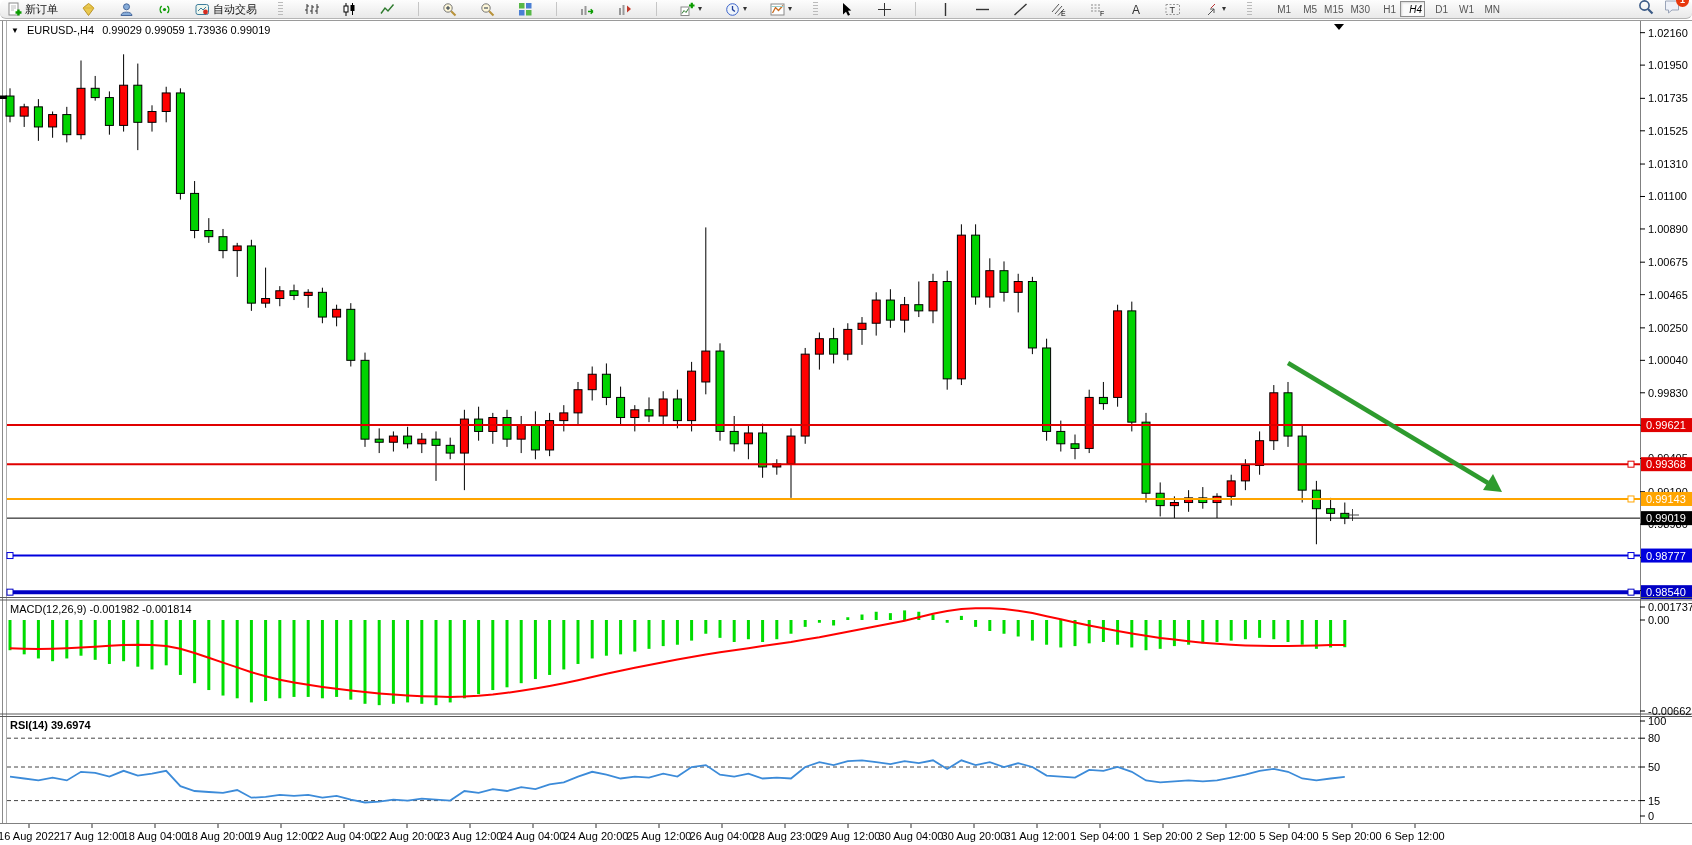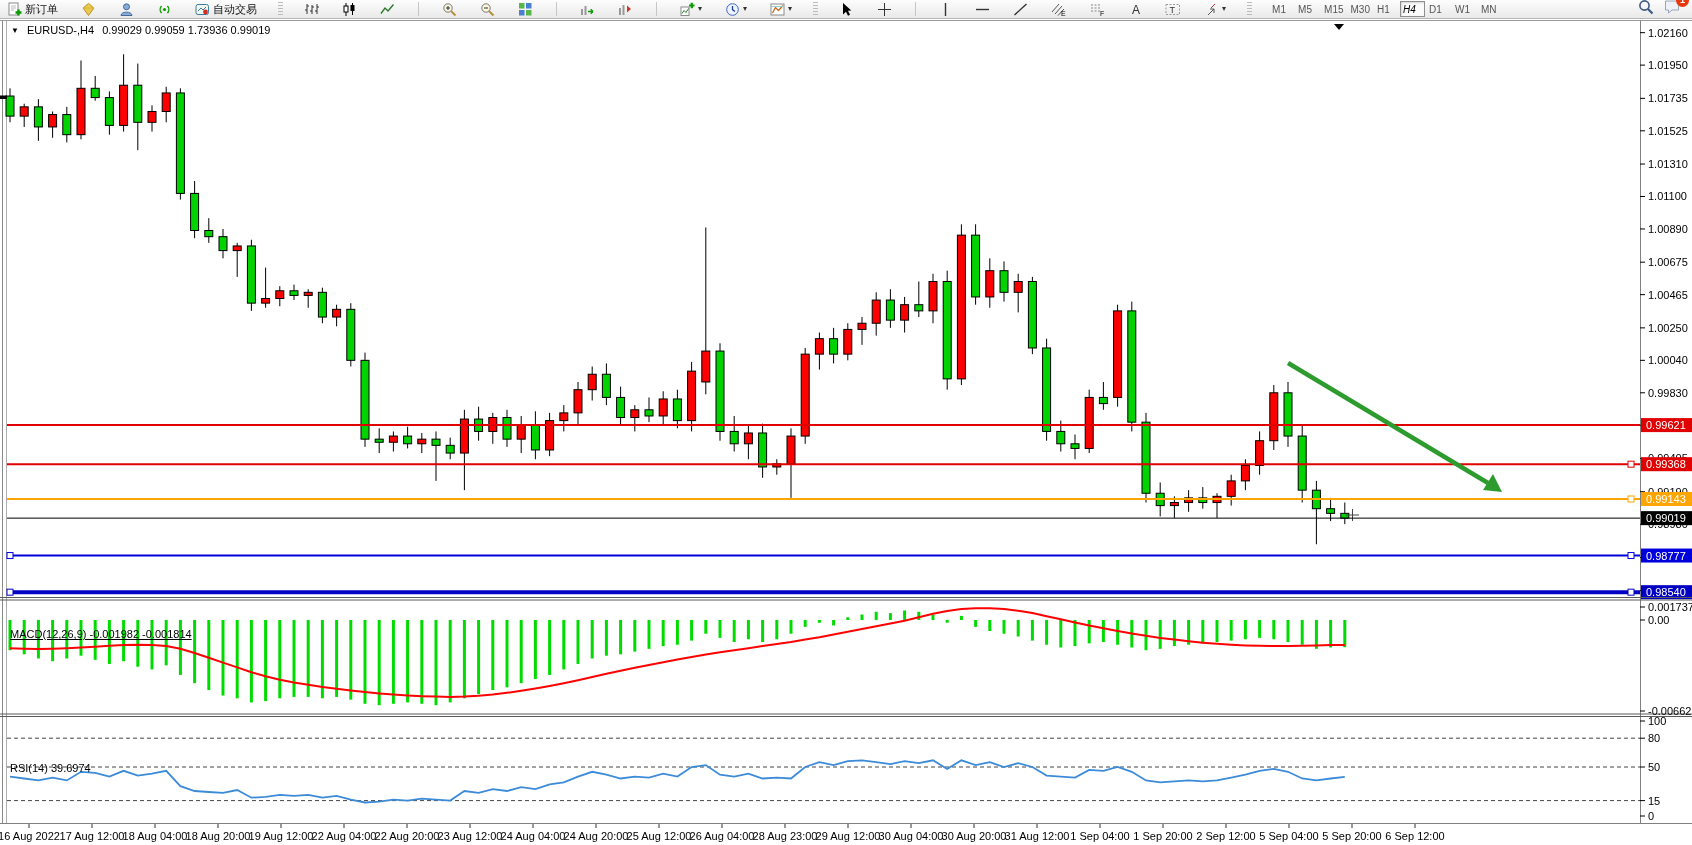--- a/index.html
+++ b/index.html
@@ -1,29 +1,29 @@
 <!DOCTYPE html>
 <html><head>
 <meta charset="utf-8">
 <style>
   html,body{margin:0;padding:0;background:#fff;}
   .screen{position:relative;width:1692px;height:845px;overflow:hidden;background:#fff;
           font-family:"Liberation Sans",sans-serif;-webkit-font-smoothing:antialiased;}
   
   .toolbar{position:absolute;top:0;left:0;width:1692px;height:19px;
            background:linear-gradient(#fdfdfd,#e9e9e9);border-bottom:1px solid #b5b5b5;
-           display:flex;align-items:center;padding:0 3px;box-sizing:border-box;gap:15px;}
+           display:flex;align-items:center;padding:0 3px;box-sizing:border-box;gap:15px;border-radius:6px;}
   .tbtn{display:flex;align-items:center;gap:3px;height:17px;padding:0 3px;border:1px solid transparent;
         background:transparent;font-size:11px;color:#111;border-radius:2px;cursor:default;}
   .tbtn svg{display:block;}
   .tb-sep{width:1px;height:14px;background:#c6c6c6;margin:0 4px;flex:none;}
   .tb-grip{width:5px;height:14px;margin:0 2px;flex:none;
            background:repeating-linear-gradient(#bbb 0 1px,transparent 1px 3px);}
   .caret{font-size:8px;color:#333;line-height:1;}
-  .tf-btn{font-size:10px;color:#555;height:16px;min-width:25px;text-align:left;
+  .tf-btn{font-size:10px;color:#555;height:16px;min-width:25px;text-align:right;
           border:1px solid transparent;background:none;padding:0 2px;font-family:inherit;}
   .tf-btn.active{background:#fbfbfb;border:1px solid #8e8e8e;color:#000;box-shadow:inset 1px 1px 2px #d6d6d6;font-style:italic;}
   .tb-right{margin-left:auto;display:flex;align-items:center;gap:10px;padding-right:8px;}
   .chat-wrap{position:relative;}
   .badge{position:absolute;top:-5px;right:-8px;background:#e8380d;color:#fff;font-size:9px;
          border-radius:50%;width:13px;height:13px;line-height:13px;text-align:center;font-weight:bold;}
   
   .chart-title{position:absolute;left:11px;top:24px;font-size:11px;color:#000;display:flex;gap:8px;align-items:center;}
   .chart-title .tri{font-size:8px;}
   .overlay-label{position:absolute;font-size:11px;color:#000;white-space:pre;}
@@ -772,16 +772,16 @@
         <line x1="1415" y1="824" x2="1415" y2="828" stroke="#333"></line>
         <text font-size="11" font-family="Liberation Sans, sans-serif" fill="#000" x="1415" y="840" text-anchor="middle">6 Sep 12:00</text>
       </g>
     </svg>
 
   <div class="chart-title">
     <span class="tri">▼</span>
     <span>EURUSD-,H4</span>
     <span>0.99029 0.99059 1.73936 0.99019</span>
   </div>
-  <div class="overlay-label" style="left:10px;top:628px;text-decoration:underline;">MACD(12,26,9) -0.001982 -0.001814</div>
-  <div class="overlay-label" style="left:10px;top:762px;">RSI(14) 39.6974</div>
+  <div class="overlay-label" style="left:10px;top:603px;">MACD(12,26,9) -0.001982 -0.001814</div>
+  <div class="overlay-label" style="left:10px;top:719px;font-weight:bold;">RSI(14) 39.6974</div>
 
 </div>
 
 </body></html>

